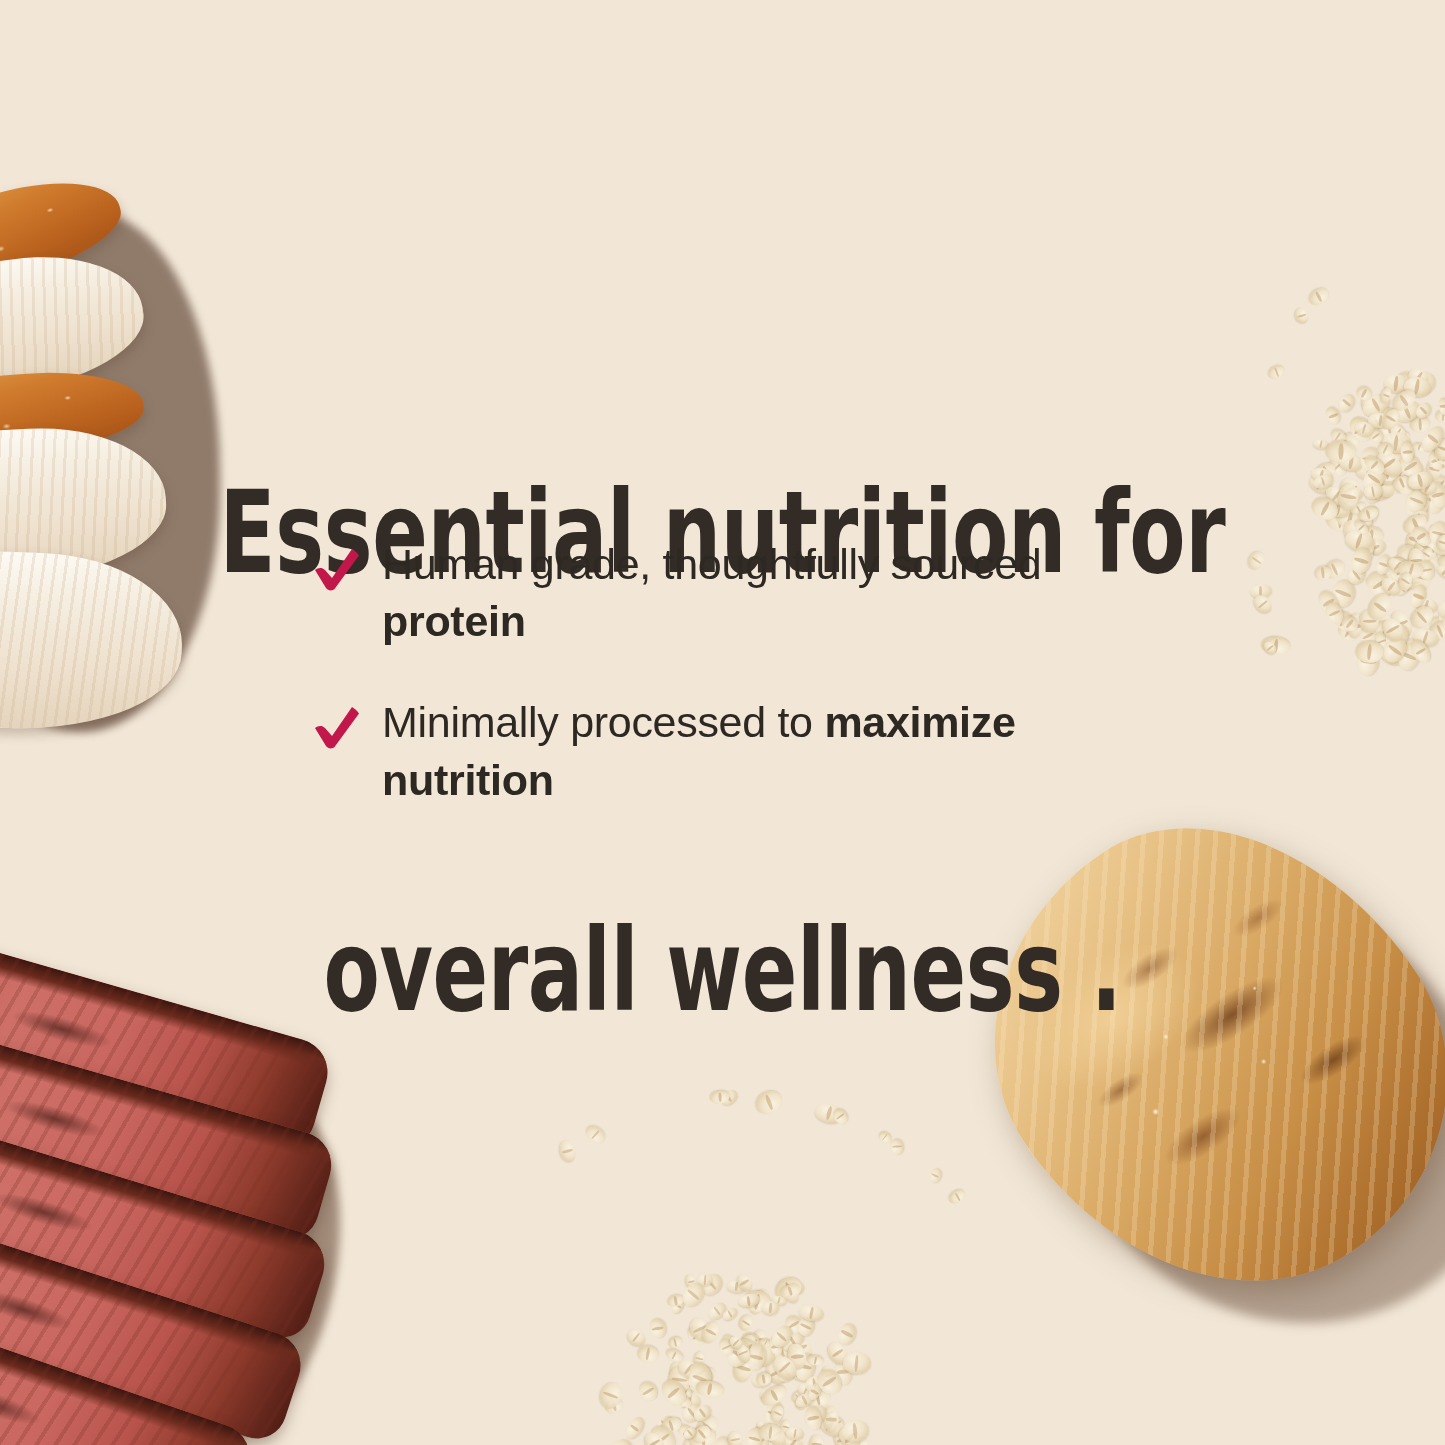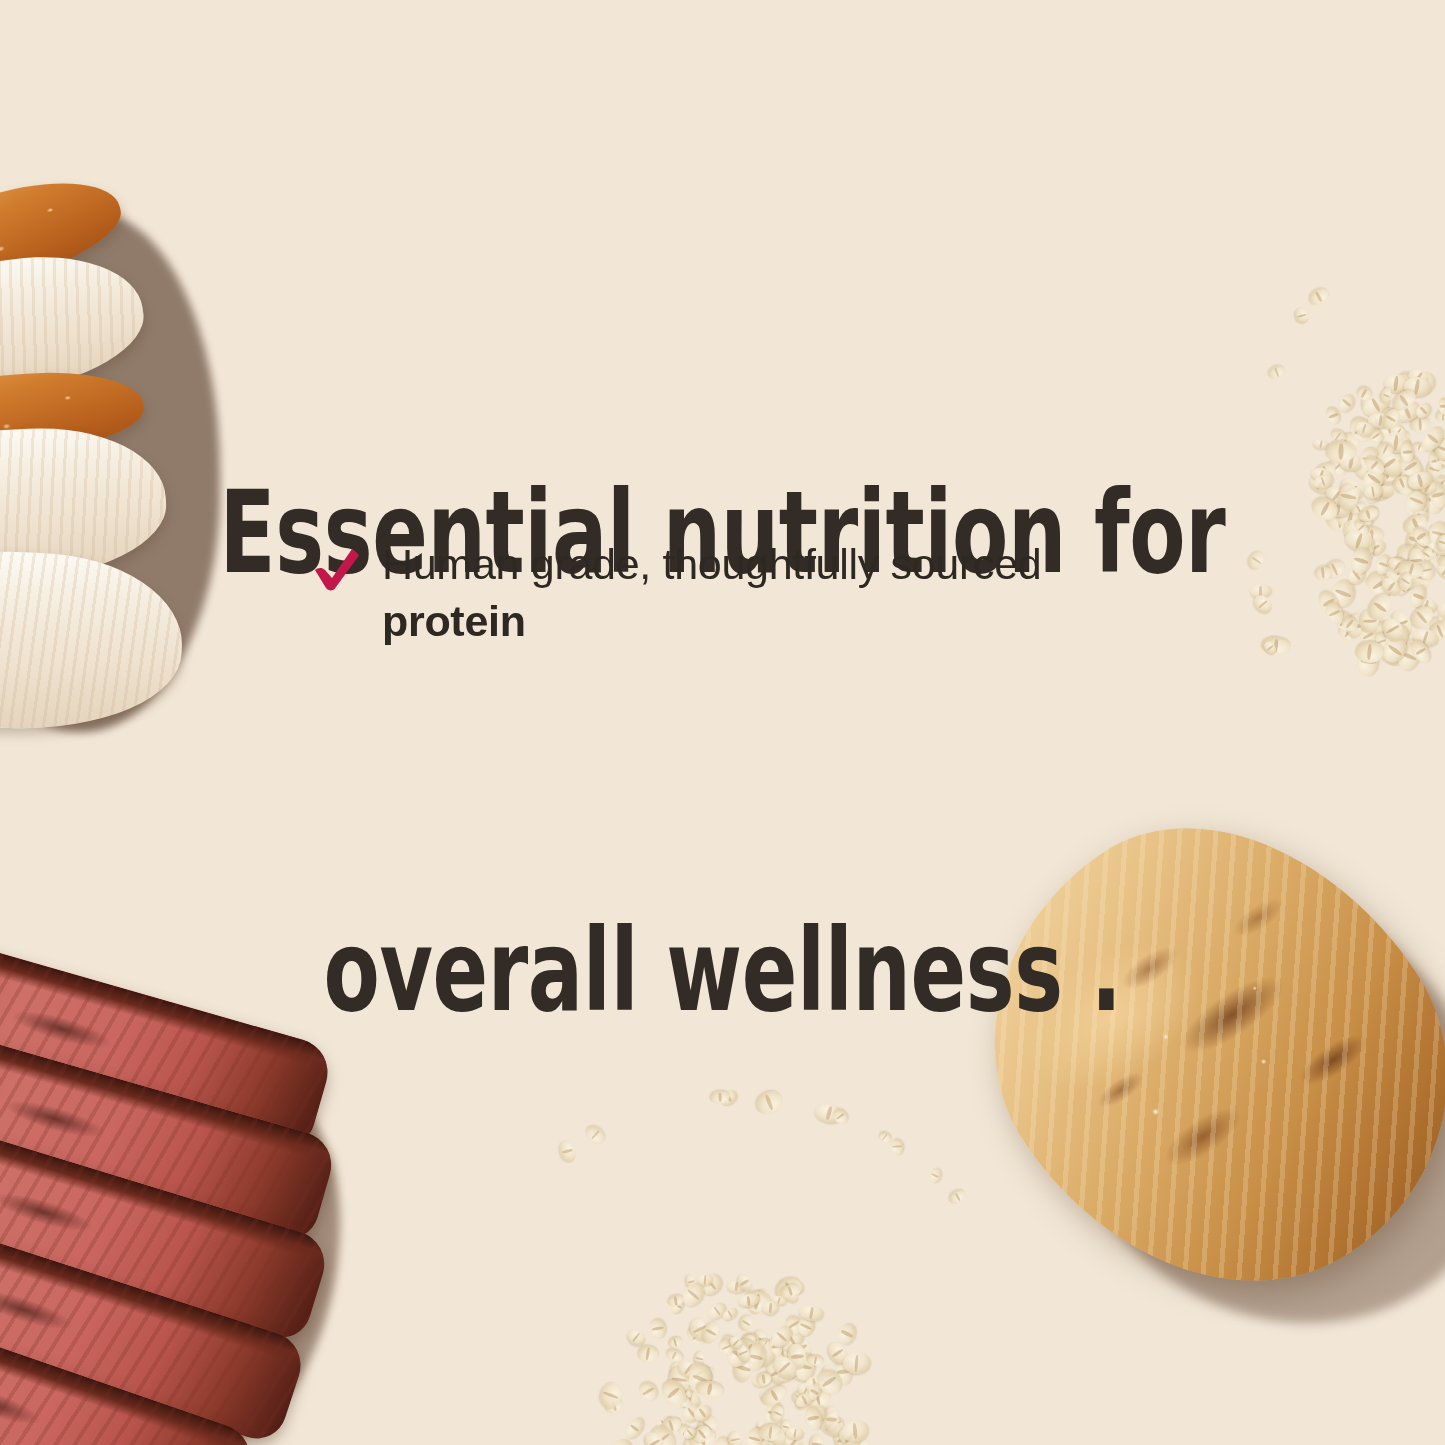--- a/index.html
+++ b/index.html
@@ -611,16 +611,24 @@
     <li class="bullet">
       <span class="check-icon">
         <svg viewBox="0 0 50 46" aria-hidden="true">
           <path d="M3 24 C6 21.5, 10 21, 13 24 L20 32 L40 3 C43 5, 45.5 7, 47 9.5 L22.5 43 C19.5 45.5, 16 44.5, 14 42 Z" fill="#C2174A"></path>
         </svg>
       </span>
       <span class="bullet-text">Human grade, thoughtfully sourced <b>protein</b></span>
     </li>
 
 
+    <li class="bullet">
+      <span class="check-icon">
+        <svg viewBox="0 0 50 46" aria-hidden="true">
+          <path d="M3 24 C6 21.5, 10 21, 13 24 L20 32 L40 3 C43 5, 45.5 7, 47 9.5 L22.5 43 C19.5 45.5, 16 44.5, 14 42 Z" fill="#C2174A"></path>
+        </svg>
+      </span>
+      <span class="bullet-text">Minimally processed to <b>maximize nutrition</b></span>
+    </li>
 
   </ul>
 
 </div>
 
 </body></html>

